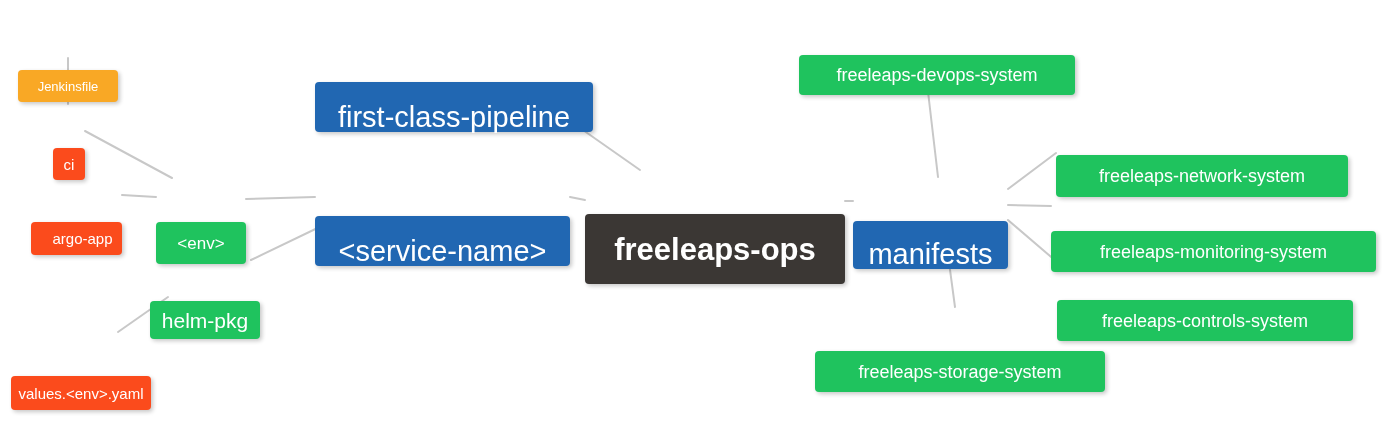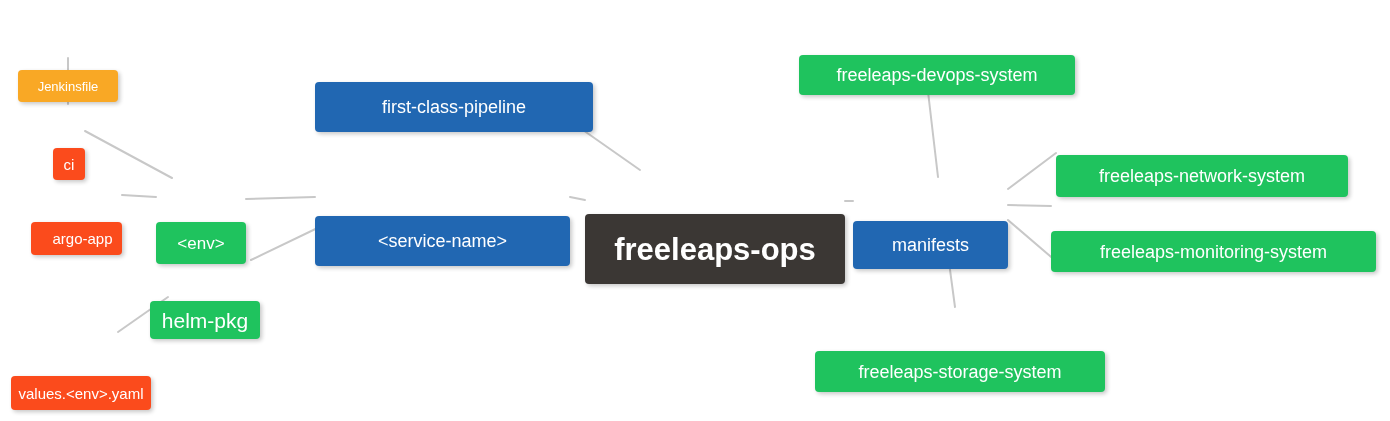--- a/index.html
+++ b/index.html
@@ -50,21 +50,21 @@
   }
   
   .c-root   { background: #3b3734; }
   .c-blue   { background: #2167b2; }
   .c-green  { background: #1fc35e; }
   .c-orange { background: #f9a825; }
   .c-red    { background: #fb4b1c; }
 
   
   .s-root   { font-size: 31px; }
-  .s-l1     { font-size: 18px; }
+  .s-l1     { font-size: 29px; align-items: flex-end; }
   .s-l2-big { font-size: 17px; }
   .s-l2     { font-size: 21px; }
   .s-l3     { font-size: 18px; }
   .s-l4     { font-size: 15px; }
   .s-l5     { font-size: 13px; }
 </style>
 </head>
 <body>
 
 <div id="mindmap">
@@ -116,16 +116,19 @@
     </div>
     <div class="node c-green s-l3" style="left: 799px; top: 11px; width: 276px; height: 40px;">
       <span class="node-label">freeleaps-devops-system</span>
     </div>
     <div class="node c-green s-l3" style="left: 1056px; top: 111px; width: 292px; height: 42px;">
       <span class="node-label">freeleaps-network-system</span>
     </div>
     <div class="node c-green s-l3" style="left: 1051px; top: 187px; width: 325px; height: 41px;">
       <span class="node-label">freeleaps-monitoring-system</span>
     </div>
+    <div class="node c-green s-l3" style="left: 1057px; top: 256px; width: 296px; height: 41px;">
+      <span class="node-label">freeleaps-controls-system</span>
+    </div>
     <div class="node c-green s-l3" style="left: 815px; top: 307px; width: 290px; height: 41px;">
       <span class="node-label">freeleaps-storage-system</span>
     </div>
   </div>
 
 </body></html>

